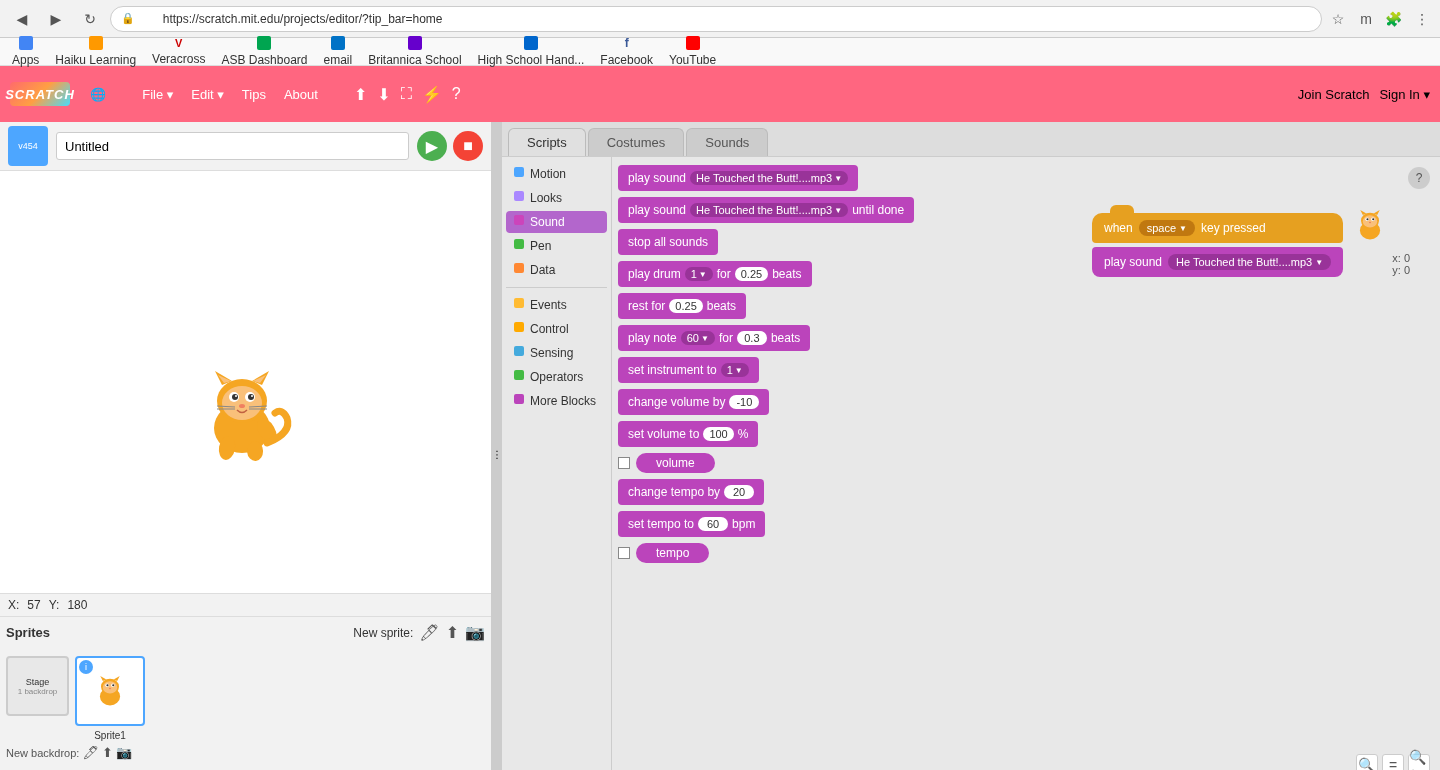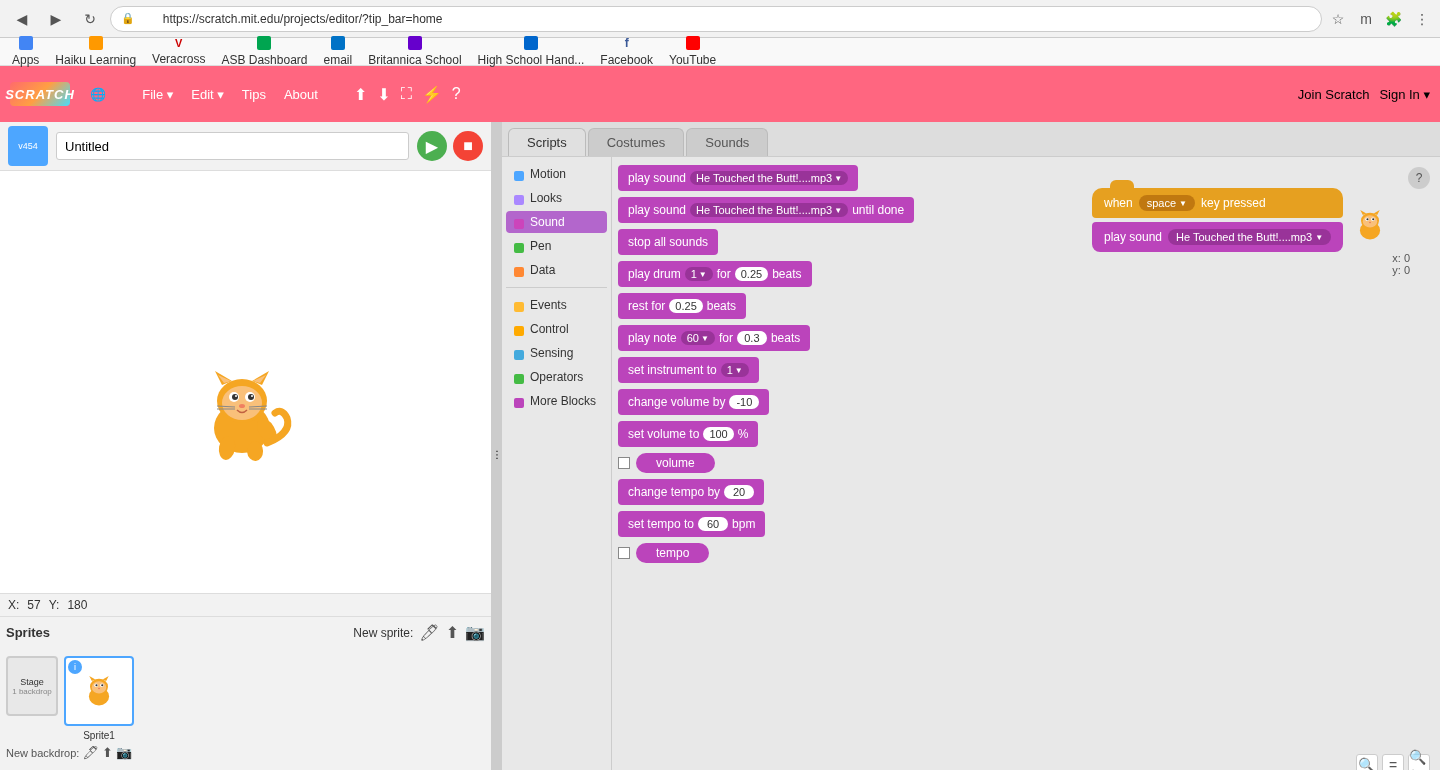--- a/index.html
+++ b/index.html
@@ -214,21 +214,21 @@
     .sprite-info-badge {
       position: absolute;
       top: 2px; left: 2px;
       width: 14px; height: 14px;
       background: #4da6ff;
       border-radius: 50%;
       color: white; font-size: 9px;
       display: flex; align-items: center; justify-content: center;
     }
     .stage-item {
-      width: 52px; height: 60px;
+      width: 63px; height: 60px;
       border: 2px solid #ccc;
       border-radius: 4px;
       background: #e8e8e8;
       display: flex; flex-direction: column;
       align-items: center; justify-content: center;
       cursor: pointer;
       font-size: 10px; color: #333;
       text-align: center;
     }
     .new-backdrop-area {
@@ -284,21 +284,21 @@
       gap: 2px;
       overflow-y: auto;
       border-right: 1px solid #ccc;
     }
     .category-item {
       padding: 4px 8px;
       border-radius: 4px;
       cursor: pointer;
       font-size: 12px;
       color: #333;
-      display: flex; align-items: flex-end; gap: 6px;
+      display: flex; align-items: flex-start; gap: 6px;
     }
     .category-item.active { background: #b366cc; color: white; }
     .cat-dot {
       width: 10px; height: 10px;
       border-radius: 2px;
       flex-shrink: 0;
     }
     .cat-motion { background: #4da6ff; }
     .cat-looks { background: #aa88ff; }
     .cat-sound-active { background: #cc44bb; }
@@ -375,21 +375,21 @@
     .script-canvas {
       flex: 1;
       background: #e8e8e8;
       position: relative;
       overflow: hidden;
     }
 
     
     .canvas-block-group {
       position: absolute;
-      top: 31px;
+      top: 56px;
       left: 60px;
       display: flex;
       flex-direction: column;
       gap: 2px;
     }
 
     .zoom-controls {
       position: absolute;
       bottom: 10px;
       right: 10px;

